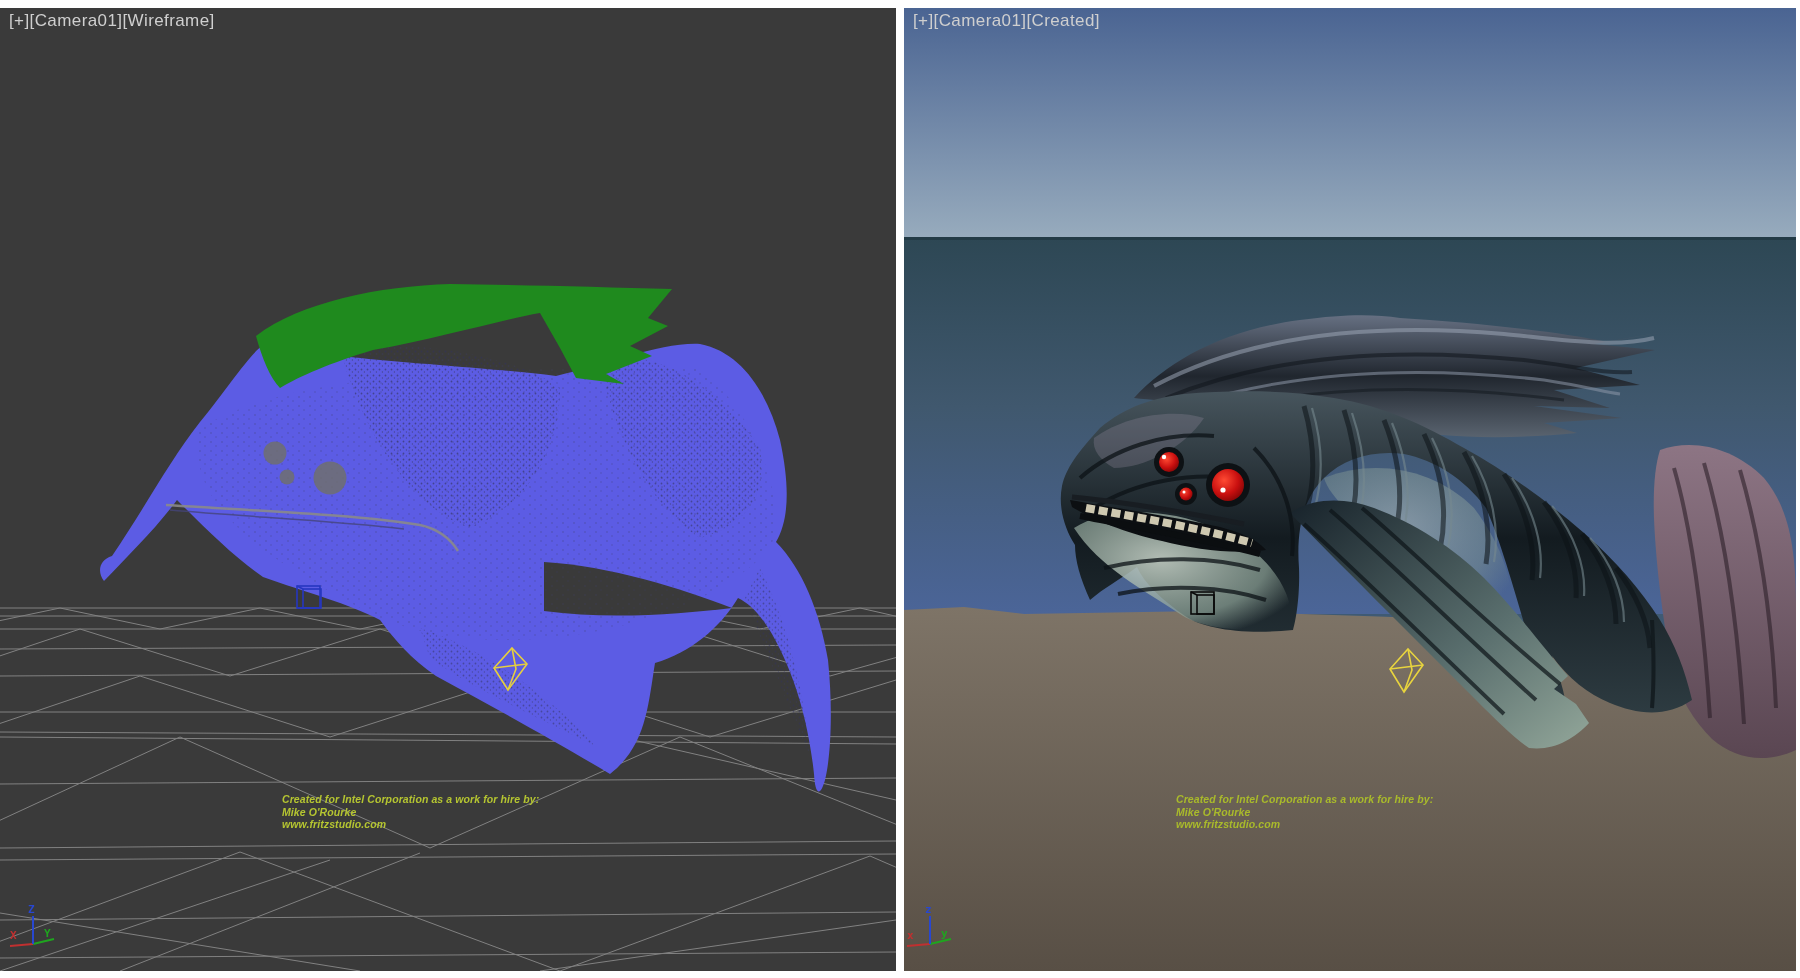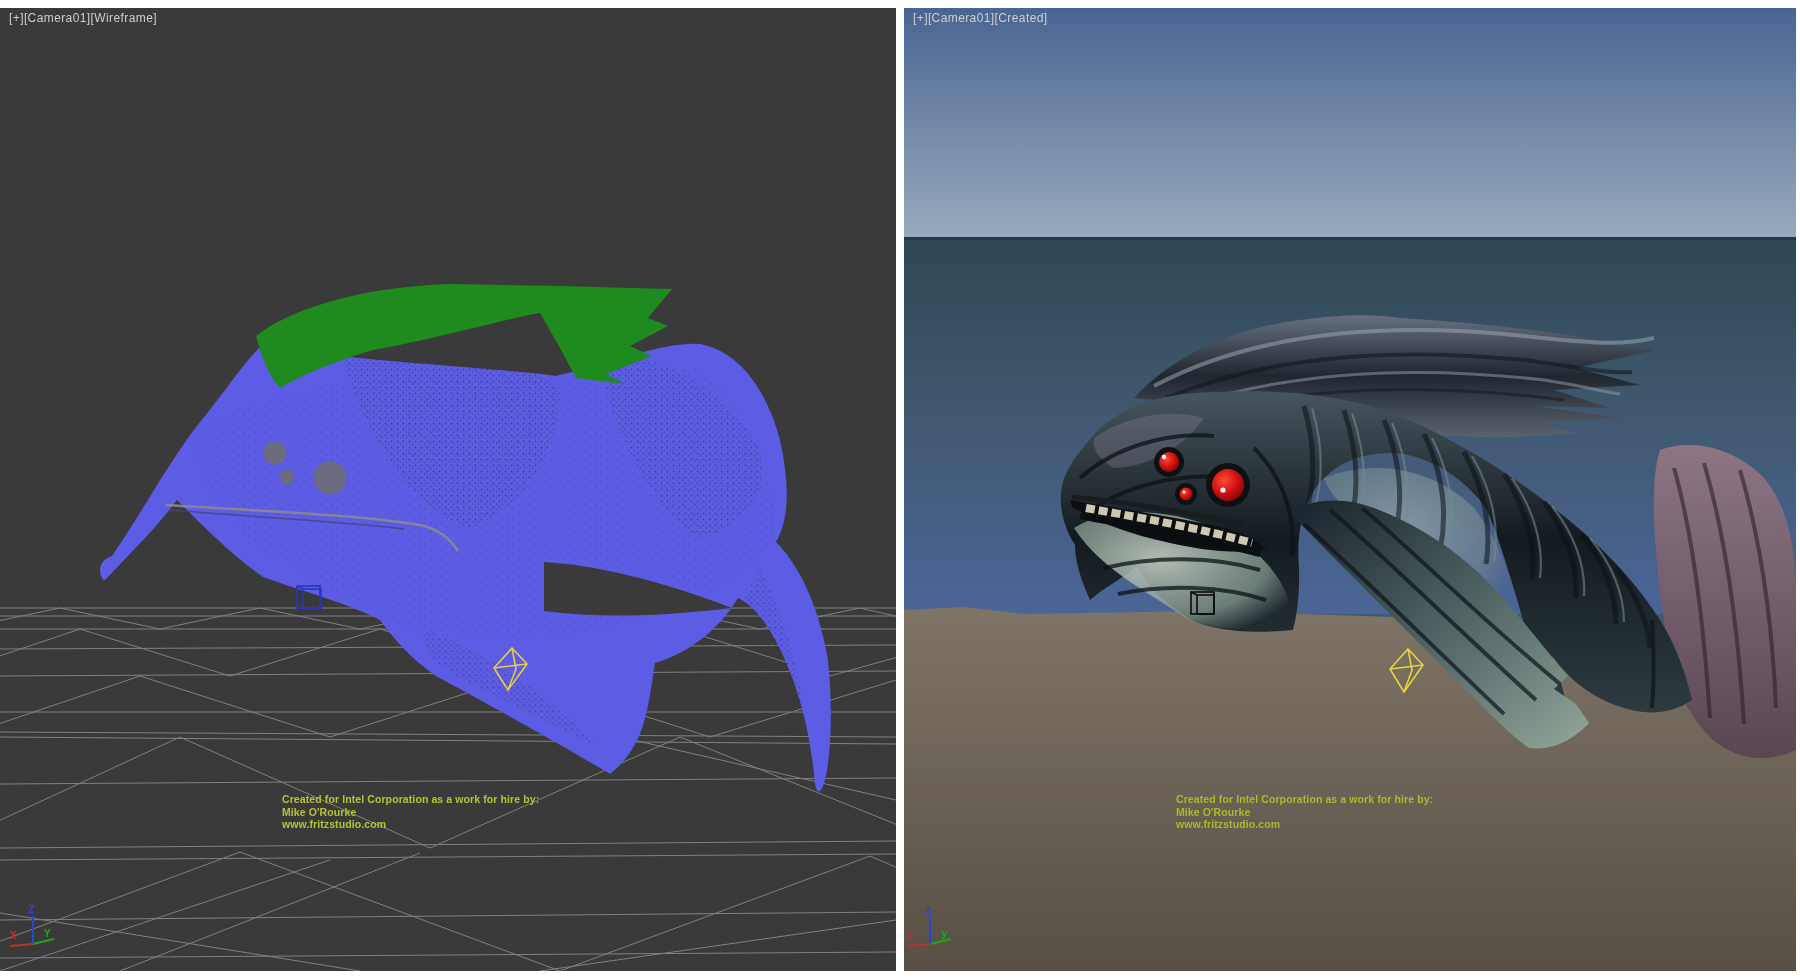--- a/index.html
+++ b/index.html
@@ -5,26 +5,26 @@
   html,body{margin:0;padding:0;}
   body{
     width:1800px;height:978px;position:relative;background:#ffffff;
     font-family:"Liberation Sans", sans-serif;overflow:hidden;
   }
   .viewport{position:absolute;top:8px;height:963px;overflow:hidden;}
   #vp-left{left:0;width:896px;background:#3a3a3a;}
   #vp-right{left:904px;width:892px;background:#3f5a74;}
   .vp-svg{position:absolute;left:0;top:0;}
   .vp-label{
-    position:absolute;top:3px;left:9px;color:#cfcfcf;font-size:12px;
+    position:absolute;top:3px;left:9px;color:#cfcfcf;font-size:17px;
     letter-spacing:.4px;z-index:5;white-space:pre;
   }
   .annot{
     position:absolute;font-size:10.5px;font-weight:bold;line-height:12.5px;
-    z-index:4;white-space:pre;letter-spacing:.1px;
+    z-index:4;white-space:pre;letter-spacing:.1px;font-style:italic;
   }
   #annot-left{left:282px;top:785px;color:#b5c531;}
   #annot-right{left:272px;top:785px;color:#a9ba2b;}
   .axis-label{font-size:11px;font-weight:bold;font-family:"DejaVu Sans Mono",monospace;}
 </style>
 </head>
 <body>
 
 <div class="viewport" id="vp-left">
   <svg class="vp-svg" width="896" height="963" viewBox="0 0 896 963">

